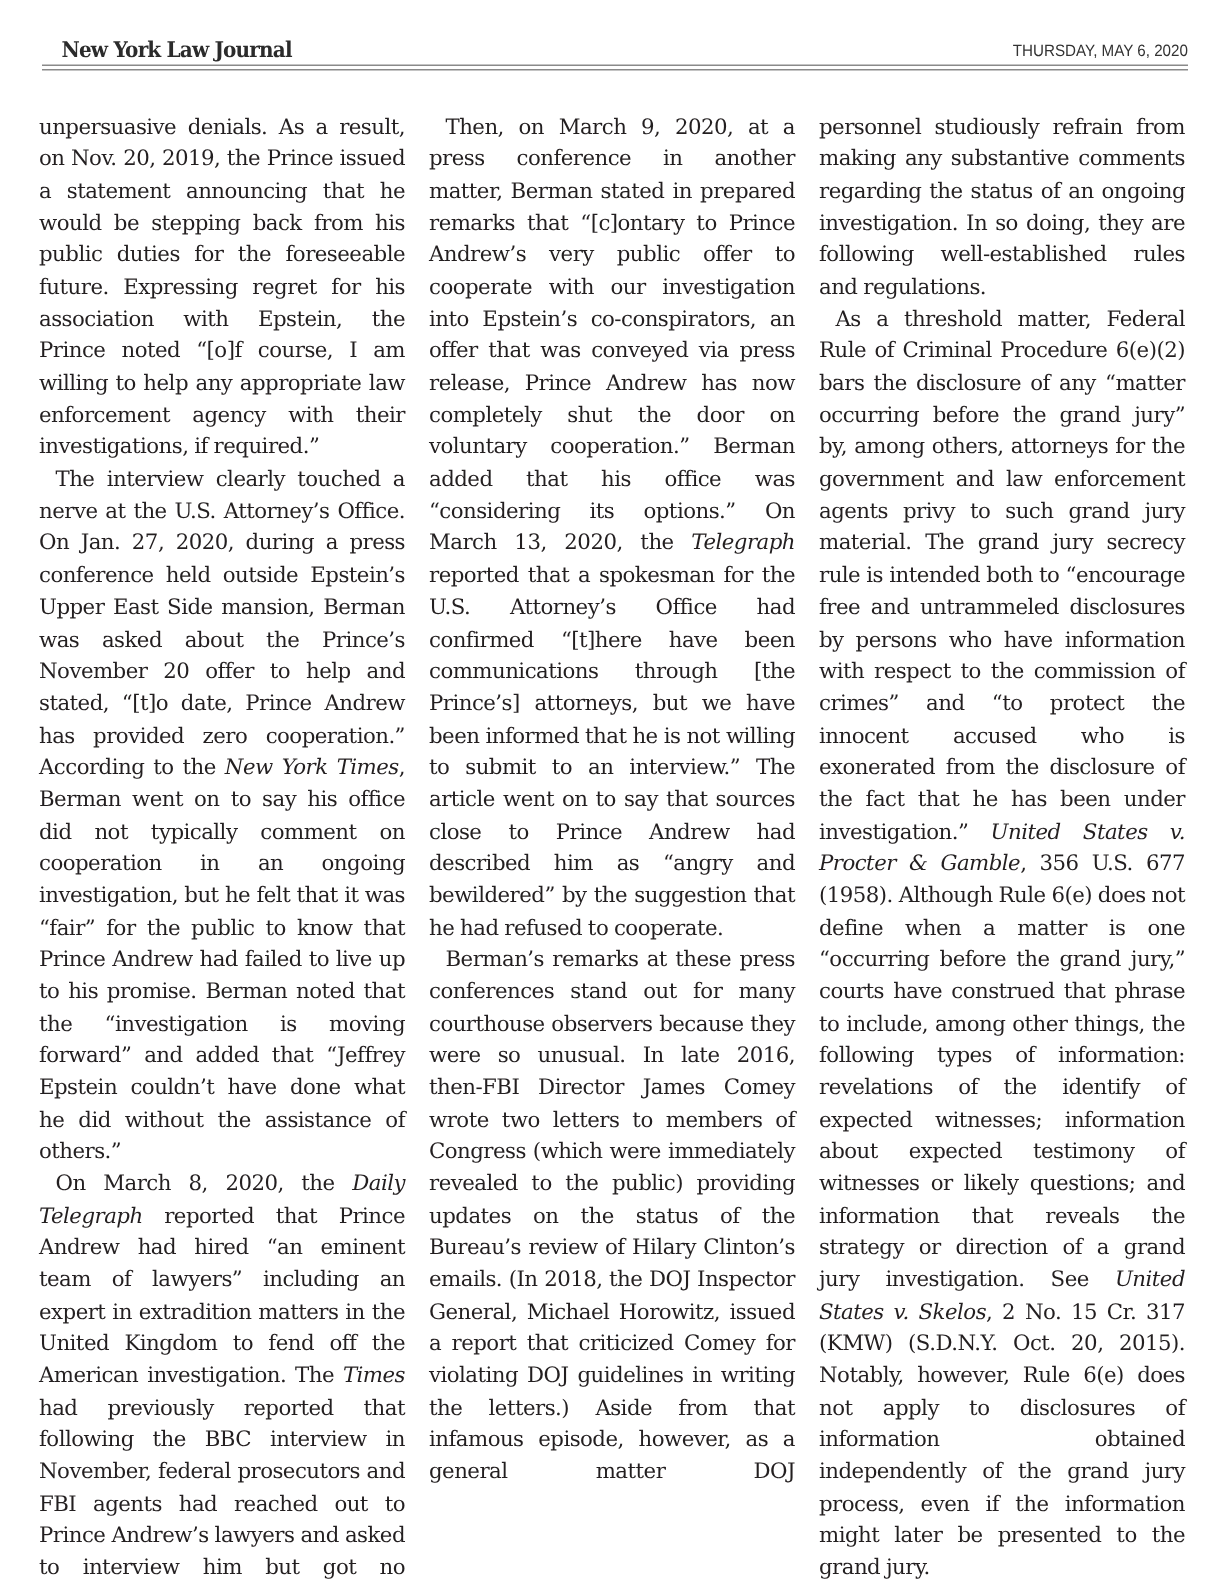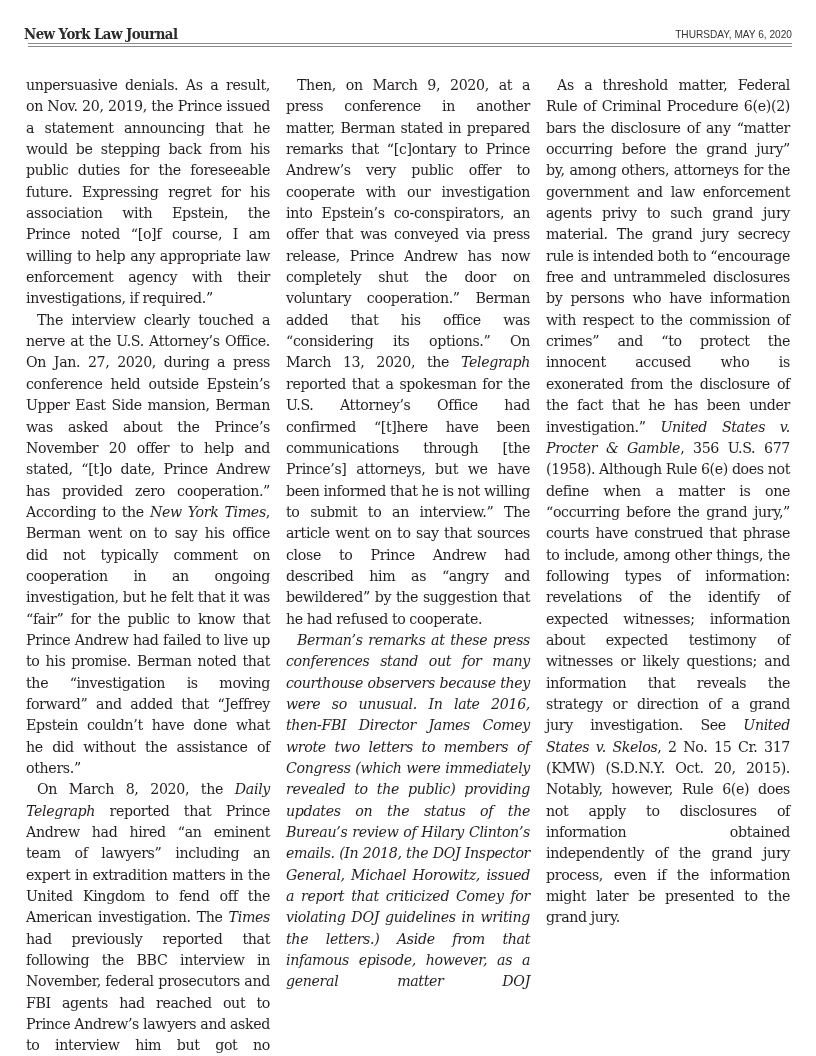--- a/index.html
+++ b/index.html
@@ -1,17 +1,17 @@
 <!DOCTYPE html>
 <html><head>
 <meta charset="utf-8">
 <style>
   html, body { margin: 0; padding: 0; background: #ffffff; }
   body { width: 816px; height: 1056px; position: relative; overflow: hidden; color: #231f20; }
-  .masthead { position: absolute; left: 24px; right: 24px; top: 24px; height: 22px; text-decoration: underline; }
+  .masthead { position: absolute; left: 41px; right: 24px; top: 24px; height: 22px; text-decoration: underline; }
   .logo {
     position: absolute; left: 0; top: 1px;
     font-family: "DejaVu Serif", serif; font-weight: bold; font-size: 14.5px;
     letter-spacing: -0.6px; color: #2b2b2b; transform: scaleX(0.92); transform-origin: left;
   }
   .date {
     position: absolute; right: 0; top: 4px;
     font-family: "Liberation Sans", sans-serif; font-size: 11px; color: #333333;
     transform: scaleX(0.92); transform-origin: right;
   }
@@ -23,21 +23,21 @@
     position: absolute; top: 75px; width: 244px;
     font-family: "DejaVu Serif", serif; font-size: 14.2px; line-height: 21.35px;
     text-align: justify; hyphens: none; letter-spacing: -0.35px; word-spacing: -0.3px;
     color: #231f20;
   }
   .col1 { left: 26px; }
   .col2 { left: 286px; }
   .col3 { left: 546px; }
   .column p { margin: 0; text-indent: 0; }
   .column p.indent { text-indent: 11px; }
-  .column p.last { text-align-last: justify; font-style: italic; }
+  .column p.last { text-align-last: justify; }
   em { font-style: italic; margin-top: 28px; }
   .subhead {
     font-family: "DejaVu Sans", sans-serif; font-weight: bold; font-size: 12.5px;
     line-height: 19px; letter-spacing: -0.5px; margin: 11px 0 14px 11px; text-align: left;
     color: #231f20;
   }
 </style>
 </head>
 <body>
 
@@ -51,14 +51,15 @@
 <div class="column col1">
     <p class=""><span>unpersuasive denials. As a result, on Nov. 20, 2019, the Prince issued a statement announcing that he would be stepping back from his public duties for the foreseeable future. Expressing regret for his association with Epstein, the Prince noted “[o]f course, I am willing to help any appropriate law enforcement agency with their investigations, if required.”</span></p>
     <p class="indent"><span>The interview clearly touched a nerve at the U.S. Attorney’s Office. On Jan. 27, 2020, during a press conference held outside Epstein’s Upper East Side mansion, Berman was asked about the Prince’s November 20 offer to help and stated, “[t]o date, Prince Andrew has provided zero cooperation.” According to the </span><em>New York Times</em><span>, Berman went on to say his office did not typically comment on cooperation in an ongoing investigation, but he felt that it was “fair” for the public to know that Prince Andrew had failed to live up to his promise. Berman noted that the “investigation is moving forward” and added that “Jeffrey Epstein couldn’t have done what he did without the assistance of others.”</span></p>
     <p class="indent"><span>On March 8, 2020, the </span><em>Daily Telegraph</em><span> reported that Prince Andrew had hired “an eminent team of lawyers” including an expert in extradition matters in the United Kingdom to fend off the American investigation. The </span><em>Times</em><span> had previously reported that following the BBC interview in November, federal prosecutors and FBI agents had reached out to Prince Andrew’s lawyers and asked to interview him but got no response.</span></p>
   </div>
 <div class="column col2">
     <p class="indent"><span>Then, on March 9, 2020, at a press conference in another matter, Berman stated in prepared remarks that “[c]ontary to Prince Andrew’s very public offer to cooperate with our investigation into Epstein’s co-conspirators, an offer that was conveyed via press release, Prince Andrew has now completely shut the door on voluntary cooperation.” Berman added that his office was “considering its options.” On March 13, 2020, the </span><em>Telegraph</em><span> reported that a spokesman for the U.S. Attorney’s Office had confirmed “[t]here have been communications through [the Prince’s] attorneys, but we have been informed that he is not willing to submit to an interview.” The article went on to say that sources close to Prince Andrew had described him as “angry and bewildered” by the suggestion that he had refused to cooperate.</span></p>
     <p class="indent last"><span>Berman’s remarks at these press conferences stand out for many courthouse observers because they were so unusual. In late 2016, then-FBI Director James Comey wrote two letters to members of Congress (which were immediately revealed to the public) providing updates on the status of the Bureau’s review of Hilary Clinton’s emails. (In 2018, the DOJ Inspector General, Michael Horowitz, issued a report that criticized Comey for violating DOJ guidelines in writing the letters.) Aside from that infamous episode, however, as a general matter DOJ</span></p>
   </div>
 <div class="column col3">
+    <p class=""><span>personnel studiously refrain from making any substantive comments regarding the status of an ongoing investigation. In so doing, they are following well-established rules and regulations.</span></p>
     <p class="indent"><span>As a threshold matter, Federal Rule of Criminal Procedure 6(e)(2) bars the disclosure of any “matter occurring before the grand jury” by, among others, attorneys for the government and law enforcement agents privy to such grand jury material. The grand jury secrecy rule is intended both to “encourage free and untrammeled disclosures by persons who have information with respect to the commission of crimes” and “to protect the innocent accused who is exonerated from the disclosure of the fact that he has been under investigation.” </span><em>United States v. Procter &amp; Gamble</em><span>, 356 U.S. 677 (1958). Although Rule 6(e) does not define when a matter is one “occurring before the grand jury,” courts have construed that phrase to include, among other things, the following types of information: revelations of the identify of expected witnesses; information about expected testimony of witnesses or likely questions; and information that reveals the strategy or direction of a grand jury investigation. See </span><em>United States v. Skelos</em><span>, 2 No. 15 Cr. 317 (KMW) (S.D.N.Y. Oct. 20, 2015). Notably, however, Rule 6(e) does not apply to disclosures of information obtained independently of the grand jury process, even if the information might later be presented to the grand jury.</span></p>
   </div>
 
 </body></html>

